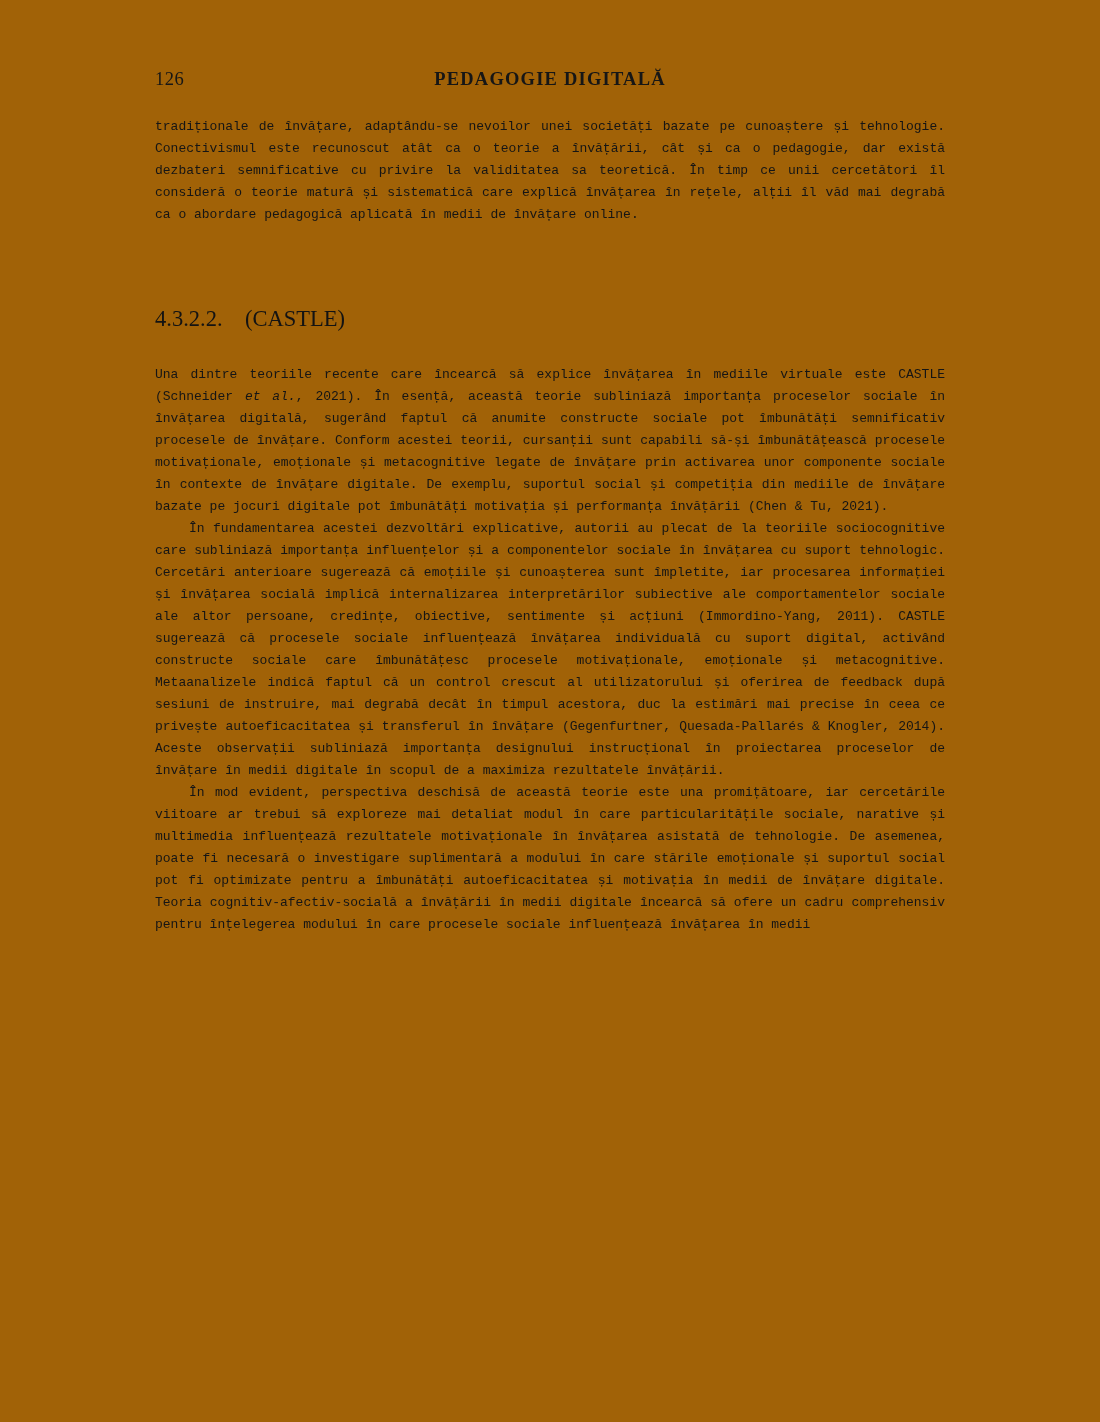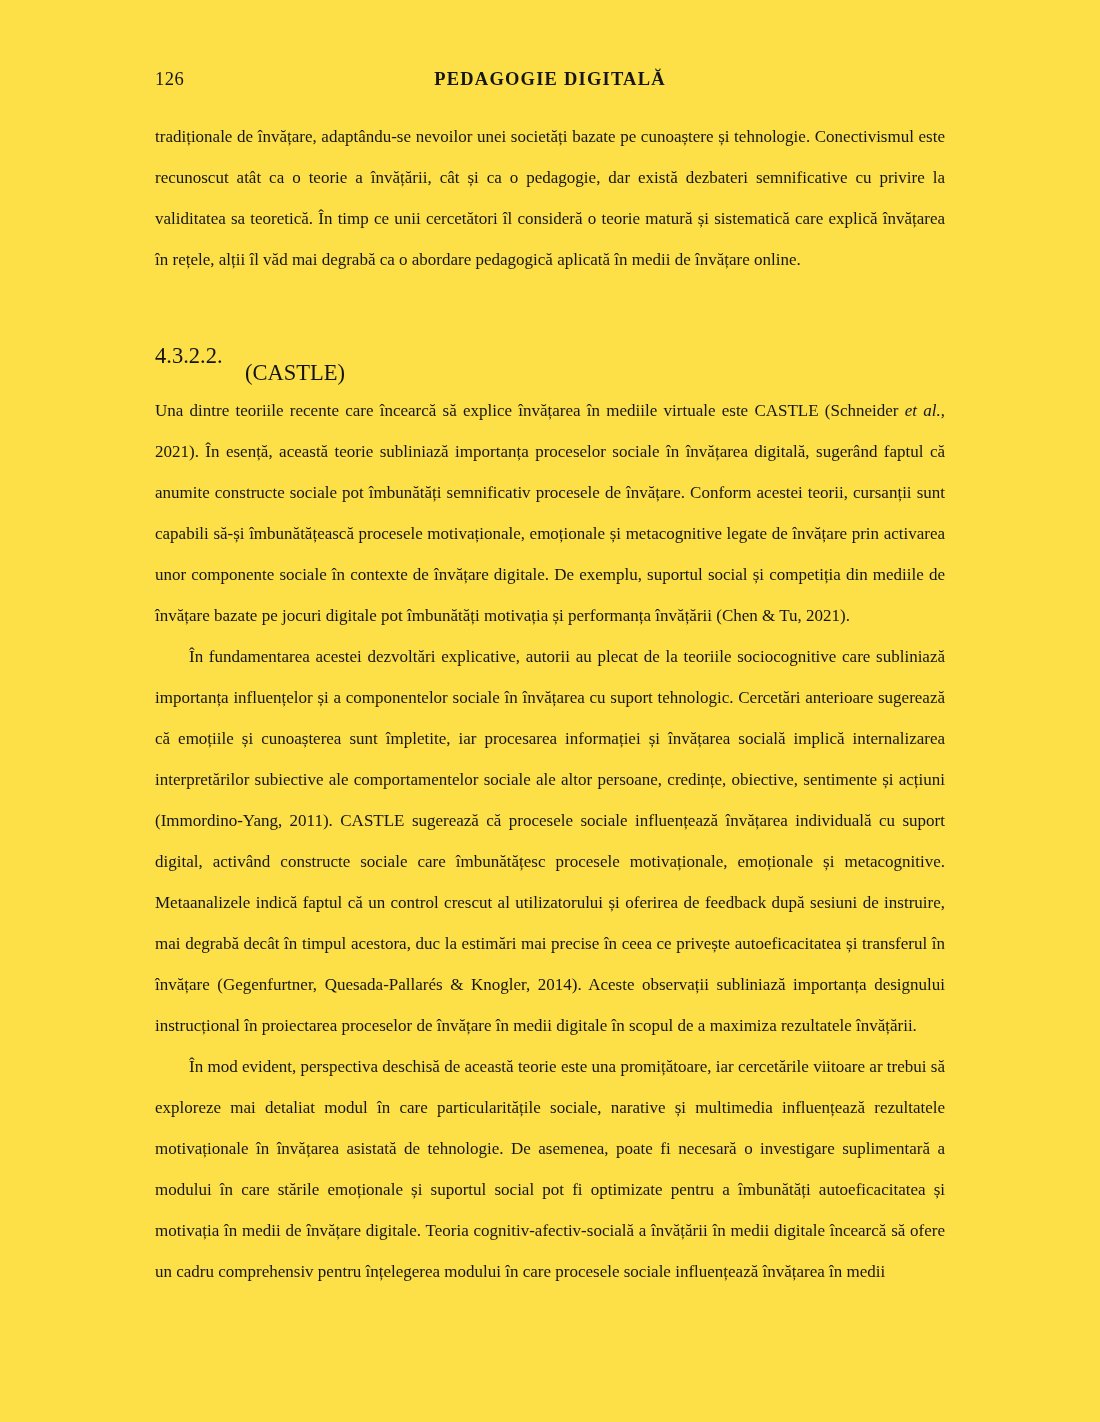--- a/index.html
+++ b/index.html
@@ -1,20 +1,20 @@
 <!DOCTYPE html>
 <html><head>
 <meta charset="utf-8">
 <style>
   * { margin: 0; padding: 0; box-sizing: border-box; }
   html, body { background: #ffffff; }
   .page {
     width: 1100px;
     height: 1422px;
-    background: #fde047;
+    background: #a16207;
     color: #141414;
     font-family: "Liberation Serif", "DejaVu Serif", serif;
     padding: 68px 155px 0 155px;
     position: relative;
     overflow: hidden;
   }
   .page-header {
     position: relative;
     text-align: center;
     font-size: 18.5px;
@@ -26,32 +26,34 @@
     position: absolute;
     left: 0;
     top: 0;
     letter-spacing: 0.5px;
   }
   .running-title {
     letter-spacing: 1.2px;
     font-weight: bold;
   }
   .para {
-    font-size: 17px;
-    line-height: 41px;
+    font-size: 13px;
+    line-height: 22px;
     text-align: justify;
     color: #151515;
+    font-family: Liberation Mono, monospace;
   }
   .para.indent { text-indent: 34px; }
   .section-heading {
     display: flex;
-    align-items: center;
+    align-items: flex-end;
     font-size: 22.5px;
     line-height: 34px;
     margin-top: 42px;
+    margin-bottom: 28px;
     color: #131313;
   }
   .heading-number {
     flex: 0 0 90px;
   }
   em { font-style: italic; }
 </style>
 </head>
 <body>
 

